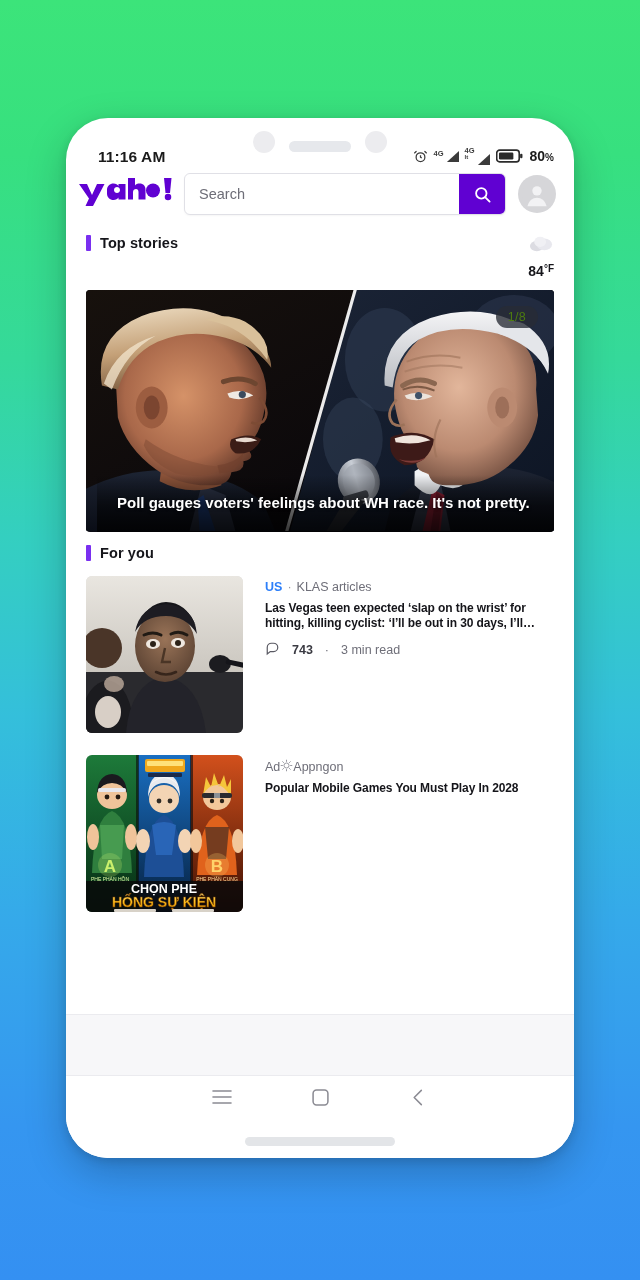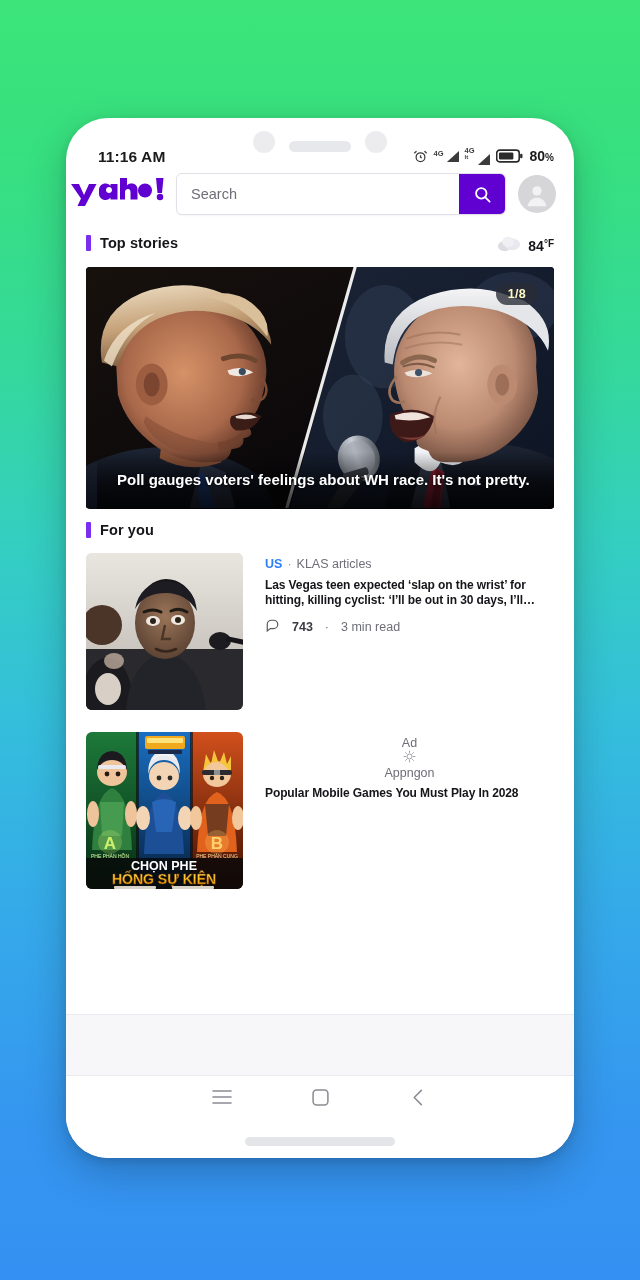--- a/index.html
+++ b/index.html
@@ -49,21 +49,21 @@
   #status-icons svg { display:block; }
   .sig-wrap { display:flex; align-items:flex-end; gap:1px; }
   .sig-label { font-size:7.5px; font-weight:700; color:#3b3b3b; line-height:1; margin-bottom:6px; }
   .sig-label small { font-size:6px; font-weight:600; display:block; }
   #battery-pct { font-size:14px; font-weight:700; color:#1a1a1a; margin-left:2px; }
   #battery-pct .pct { font-size:10px; font-weight:600; }
 
   
   #yheader {
     height:56px; display:flex; align-items:center;
-    padding:0 18px 0 4px; gap:12px; background:#fff;
+    padding:0 18px 0 12px; gap:12px; background:#fff;
   }
   #yahoo-logo { flex:0 0 auto; }
   #searchwrap {
     flex:1; height:42px; display:flex; align-items:stretch;
     border:1px solid #e0e0e6; border-radius:6px; overflow:hidden; background:#fff;
     box-shadow:0 1px 2px rgba(0,0,0,.04);
   }
   #search-input {
     flex:1; border:none; outline:none; background:transparent;
     font-family:"Liberation Sans", sans-serif; font-size:14.5px;
@@ -79,34 +79,34 @@
 
   
   #screen { height:calc(1040px - 48px - 56px); position:relative; background:#fff; }
   #feed { position:absolute; inset:0 0 82px 0; overflow:hidden; background:#fff; }
 
   .section-head {
     display:flex; align-items:flex-start; padding:13px 20px 11px 20px; gap:9px;
   }
   .sec-bar { width:5px; height:16px; background:#7a2ff0; border-radius:1px; flex:0 0 auto; }
   .sec-title { font-size:14.5px; font-weight:700; color:#15151a; letter-spacing:.1px; }
-  .weather { margin-left:auto; display:flex; align-items:center; gap:7px; }
+  .weather { margin-left:auto; display:flex; align-items:center; gap:7px;flex-direction:column; }
   .weather-temp { font-size:14px; font-weight:700; color:#15151a; }
   .weather-temp .deg { font-size:10px; font-weight:600; vertical-align:top; }
 
   
   #hero {
     margin:0 20px; height:242px; border-radius:4px;
     position:relative; overflow:hidden; background:#0a0a12; cursor:pointer;
   }
   #hero-img { position:absolute; inset:0; }
   .counter-badge {
     position:absolute; top:16px; right:16px;
-    background:rgba(40,44,52,.78); color:#fef9c3;
-    font-size:12.5px; font-weight:700;
+    background:rgba(40,44,52,.78); color:#4d7c0f;
+    font-size:12.5px; font-weight:400;
     padding:4px 12px; border-radius:13px; letter-spacing:.3px;
   }
   #hero-title {
     position:absolute; left:11px; right:0; bottom:0;
     padding:18px 20px 20px 20px;
     background:linear-gradient(180deg,rgba(0,0,0,0) 0%,rgba(0,0,0,.55) 55%,rgba(0,0,0,.78) 100%);
     color:#fff; font-size:15px; font-weight:700; line-height:1.3;
     text-shadow:0 1px 3px rgba(0,0,0,.6);
   }
 
@@ -117,21 +117,21 @@
   .kicker { font-size:12.5px; line-height:1.2; margin-bottom:6px; }
   .kicker .src-us { color:#2d7ff9; font-weight:700; }
   .kicker .dot { color:#9a9aa2; margin:0 5px; }
   .kicker .publisher { color:#6e6e78; }
   .headline {
     font-size:12px; font-weight:700; color:#15151a;
     line-height:1.26; letter-spacing:-.1px;
   }
   .meta { display:flex; align-items:center; gap:12px; margin-top:10px; color:#6e6e78; font-size:12.5px; }
   .meta .count { font-weight:700; color:#3a3a42; }
-  .ad-kicker { display:flex; align-items:center; gap:0; font-size:12.5px; color:#6e6e78; margin-bottom:6px;flex-direction:column; }
+  .ad-kicker { display:flex; align-items:center; gap:0; font-size:12.5px; color:#6e6e78; margin-bottom:6px; }
 
   
   #bottom-band {
     position:absolute; left:0; right:0; bottom:82px; height:62px;
     background:#f7f7f9; border-top:1px solid #ebebef; border-bottom:1px solid #ebebef;
   }
   
   #navbar {
     position:absolute; left:0; right:0; bottom:36px; height:46px;
     display:flex; align-items:center; justify-content:center; gap:0; background:#fff;

